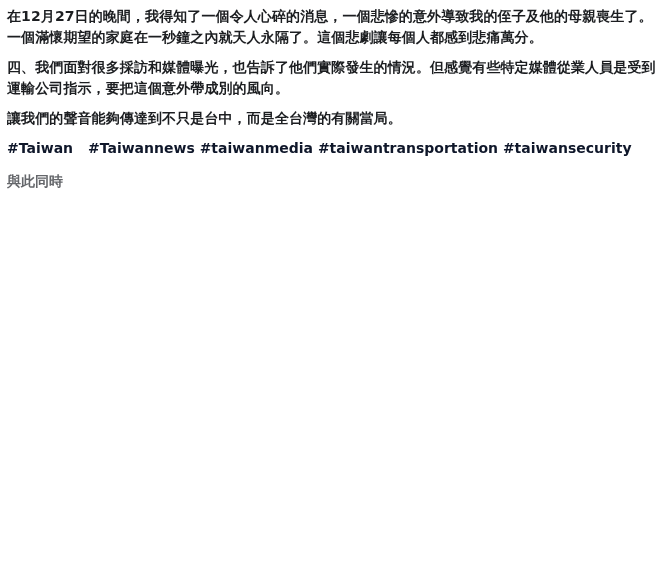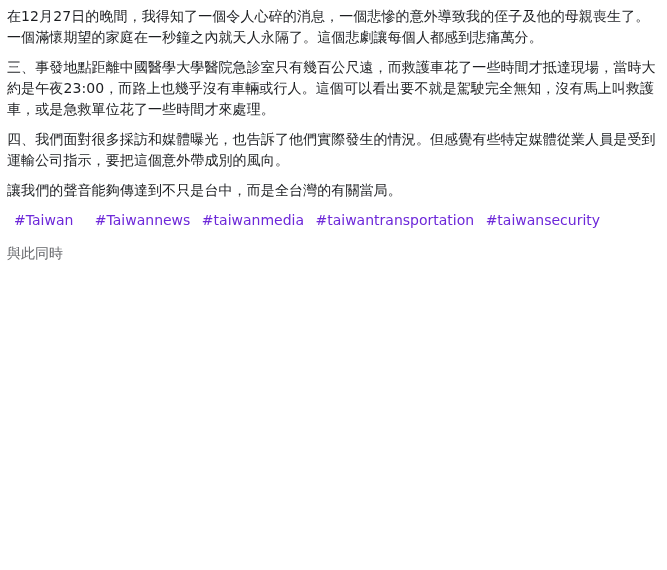--- a/index.html
+++ b/index.html
@@ -1,44 +1,43 @@
 <!DOCTYPE html>
 <html><head>
 <meta charset="utf-8">
 <style>
   html, body { margin: 0; padding: 0; background: #ffffff; }
   body {
     width: 667px; height: 570px; overflow: hidden;
     font-family: "DejaVu Sans", "Liberation Sans", sans-serif;
     color: #1c1e21;
   }
-  .post { padding: 6px 6px 0 7px; }
+  .post { padding: 6px 6px 0 7px; font-weight: bold; }
   .para {
     font-size: 14px;
     line-height: 21px;
     margin: 0 0 9px 0;
     letter-spacing: 0.1px;
     word-break: break-all;
   }
   .hashtags {
     font-size: 14px; line-height: 21px; margin: 0 0 12px 0;
     color: #385898;
   }
-  .hashtags a { color: #6d28d9; text-decoration: none; cursor: pointer; margin-left: 7px; }
+  .hashtags a { color: #0f172a; text-decoration: none; cursor: pointer; }
   .hashtags a.gap { margin-right: 10px; }
   .translate {
     font-size: 14px; line-height: 21px; color: #65676b; cursor: pointer;
   }
 </style>
 </head>
 <body>
 
 <div class="post">
   <p class="para">在12月27日的晚間，我得知了一個令人心碎的消息，一個悲慘的意外導致我的侄子及他的母親喪生了。一個滿懷期望的家庭在一秒鐘之內就天人永隔了。這個悲劇讓每個人都感到悲痛萬分。</p>
-  <p class="para">三、事發地點距離中國醫學大學醫院急診室只有幾百公尺遠，而救護車花了一些時間才抵達現場，當時大約是午夜23:00，而路上也幾乎沒有車輛或行人。這個可以看出要不就是駕駛完全無知，沒有馬上叫救護車，或是急救單位花了一些時間才來處理。</p>
   <p class="para">四、我們面對很多採訪和媒體曝光，也告訴了他們實際發生的情況。但感覺有些特定媒體從業人員是受到運輸公司指示，要把這個意外帶成別的風向。</p>
   <p class="para">讓我們的聲音能夠傳達到不只是台中，而是全台灣的有關當局。</p>
 
   <div class="hashtags">
     <a class="gap">#Taiwan</a>
     <a>#Taiwannews</a>
     <a>#taiwanmedia</a>
     <a>#taiwantransportation</a>
     <a>#taiwansecurity</a>
   </div>

